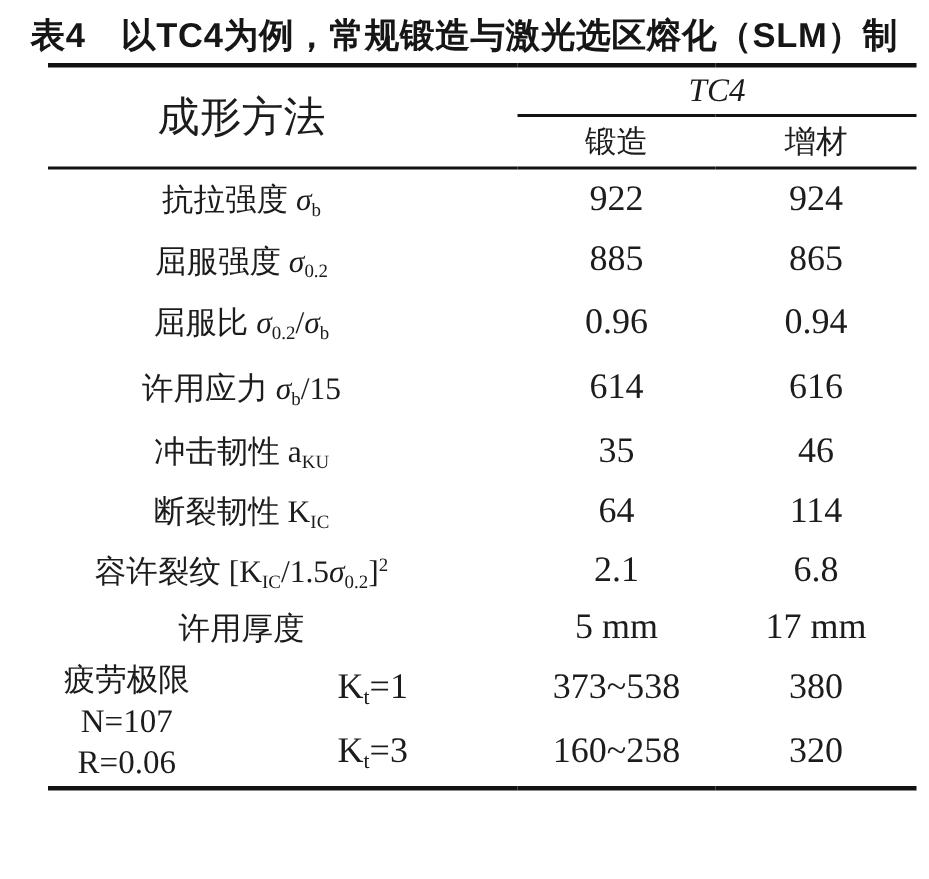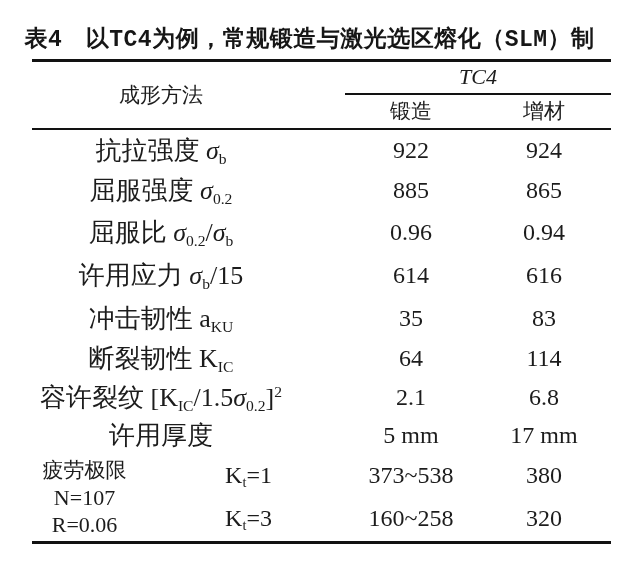--- a/index.html
+++ b/index.html
@@ -6,23 +6,23 @@
   html, body {
     margin: 0; padding: 0;
     width: 619px; height: 586px;
     background: #ffffff;
     color: #1c1c1c;
     font-family: "Liberation Serif", "DejaVu Serif", serif;
     overflow: hidden;
   }
   .caption {
     width: 619px;
-    padding-top: 22px;
+    padding-top: 5px;
     text-align: center;
-    font-family: Liberation Mono, monospace;
+    font-family: Liberation Sans, sans-serif;
     font-weight: bold;
     font-size: 23px;
     line-height: 37px;
     letter-spacing: 0.5px;
     color: #161616;
   }
   table.cmp {
     border-collapse: collapse;
     table-layout: fixed;
     margin-left: 32px;
@@ -30,35 +30,35 @@
     border-top: 3px solid #121212;
     border-bottom: 3px solid #121212;
   }
   th, td {
     font-weight: normal;
     text-align: center;
     vertical-align: middle;
     padding: 0;
   }
   .method-hdr {
-    font-size: 21px;
+    font-size: 28px;
     padding-right: 55px;
     border-bottom: 2px solid #121212;
   }
   .group-hdr {
     font-size: 22px;
     border-bottom: 2px solid #121212; 
     font-style: italic;
   }
   .subcol-hdr {
     font-size: 21px;
     border-bottom: 2px solid #121212;
   }
   td.lbl {
-    font-size: 26px;
+    font-size: 21px;
     padding-right: 55px;
     white-space: nowrap;
   }
   td.num {
     font-size: 24px;
     white-space: nowrap;
   }
   td.kt { font-size: 24px; }
   td.flabel {
     font-size: 21px;
@@ -112,21 +112,21 @@
       <td class="num">0.94</td>
     </tr>
     <tr style="height:44px">
       <td class="lbl" colspan="2"><span>许用应力 </span><i>σ</i><sub>b</sub><span>/15</span></td>
       <td class="num">614</td>
       <td class="num">616</td>
     </tr>
     <tr style="height:41px">
       <td class="lbl" colspan="2"><span>冲击韧性 a</span><sub>KU</sub></td>
       <td class="num">35</td>
-      <td class="num">83</td>
+      <td class="num">46</td>
     </tr>
     <tr style="height:39px">
       <td class="lbl" colspan="2"><span>断裂韧性 K</span><sub>IC</sub></td>
       <td class="num">64</td>
       <td class="num">114</td>
     </tr>
     <tr style="height:40px">
       <td class="lbl" colspan="2"><span>容许裂纹 [K</span><sub>IC</sub><span>/1.5</span><i>σ</i><sub>0.2</sub><span>]</span><sup>2</sup></td>
       <td class="num">2.1</td>
       <td class="num">6.8</td>

